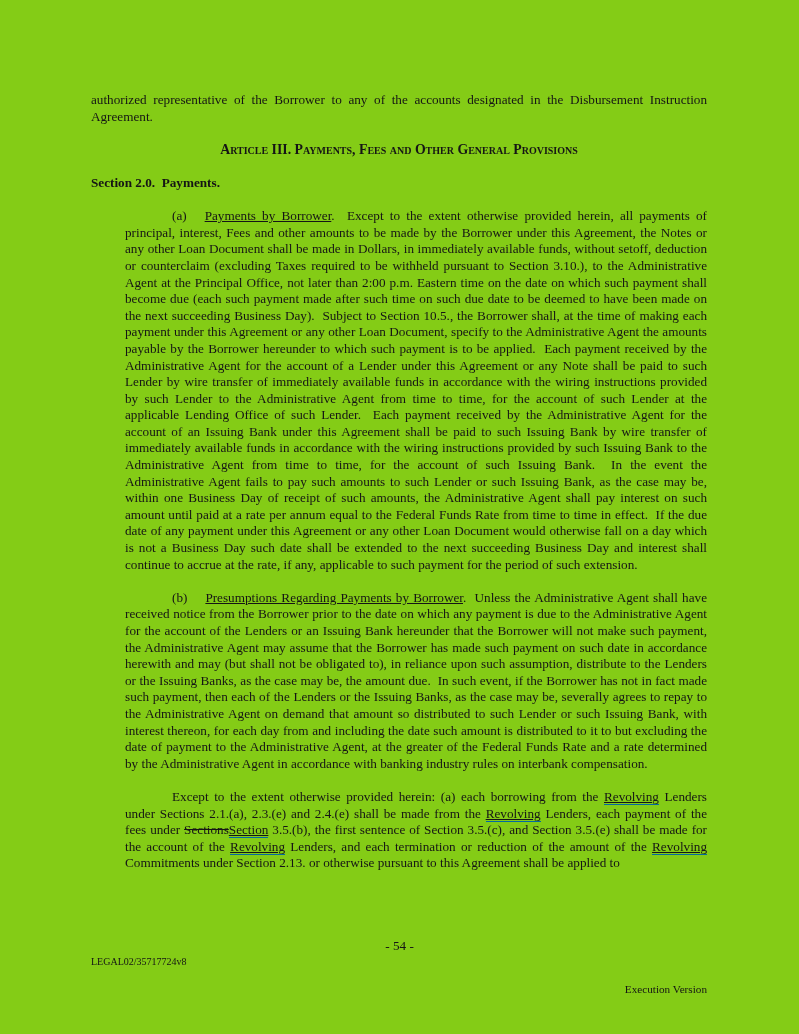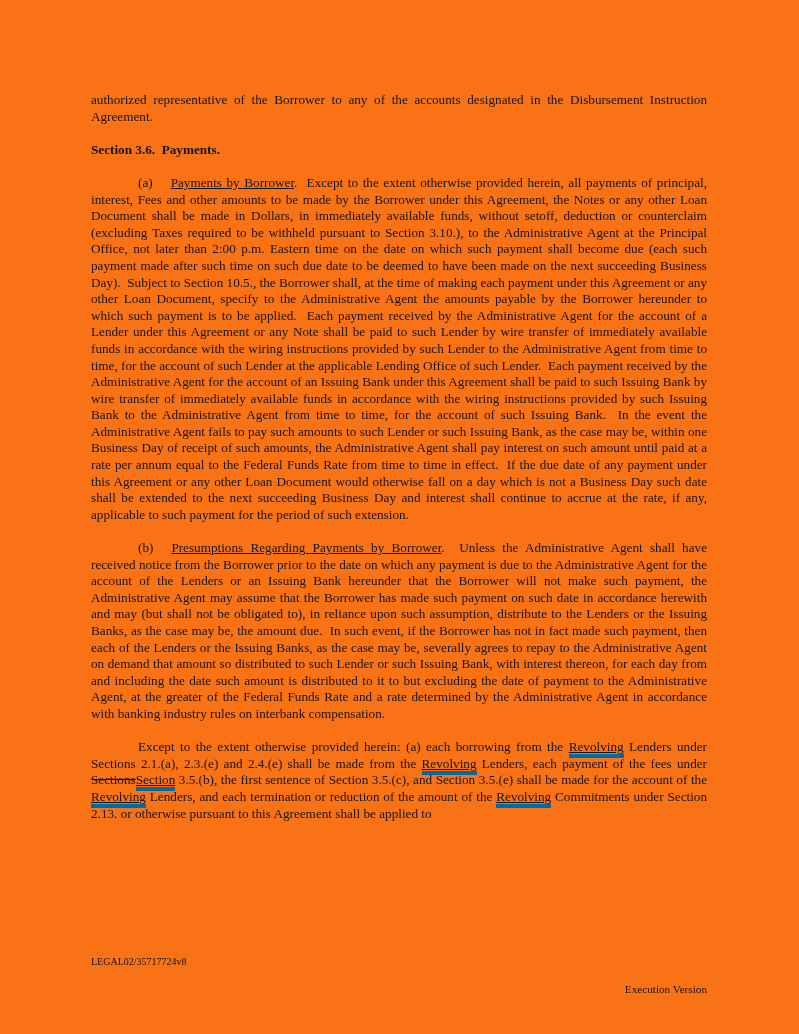--- a/index.html
+++ b/index.html
@@ -4,60 +4,60 @@
 <style>
   html, body {
     margin: 0;
     padding: 0;
     background: #ffffff;
   }
   .page {
     position: relative;
     width: 799px;
     height: 1034px;
-    background: #f97316;
+    background: #84cc16;
     color: #151515;
     font-family: "Liberation Serif", "DejaVu Serif", serif;
     font-size: 13.2px;
     line-height: 16.6px;
     box-sizing: border-box;
     overflow: hidden;
   }
   .body-text {
     position: absolute;
     left: 91px;
     top: 92px;
     width: 616px;
   }
   .par {
     margin: 0 0 16.6px 0;
     text-align: justify;
     white-space: pre-wrap;
   }
-  .par.indent { text-indent: 47px; }
+  .par.indent { text-indent: 47px; margin-left: 34px; }
   .article-heading {
     margin: 0 0 16.6px 0;
     text-align: center;
     font-weight: bold;
     font-variant: small-caps;
     font-size: 13.8px;
     white-space: pre-wrap;
   }
   .section-heading {
     margin: 0 0 16.6px 0;
     font-weight: bold;
     text-align: left;
     white-space: pre-wrap;
   }
   .run.normal { }
   .run.underline { text-decoration: underline; }
   .run.strike { text-decoration: line-through; }
   .run.insert {
     text-decoration: underline;
-    border-bottom: 4px solid #0369a1;
+    border-bottom: 1px solid #0369a1;
   }
   .run.tab { display: inline-block; width: 18px; }
   .footer-pagenum {
     position: absolute;
     left: 0;
     width: 799px;
     top: 938px;
     text-align: center;
     font-size: 13.2px;
   }
@@ -76,29 +76,31 @@
   }
 </style>
 </head>
 <body>
 
 <div class="page">
   <div class="body-text">
 
     <p class="par">authorized representative of the Borrower to any of the accounts designated in the Disbursement Instruction Agreement.</p>
 
+    <p class="article-heading">Article III. Payments, Fees and Other General Provisions</p>
 
-    <p class="section-heading">Section 3.6.  Payments.</p>
+    <p class="section-heading">Section 2.0.  Payments.</p>
 
     <p class="par indent"><span class="run normal">(a)</span><span class="run tab"></span><span class="run underline">Payments by Borrower</span><span class="run normal">.  Except to the extent otherwise provided herein, all payments of principal, interest, Fees and other amounts to be made by the Borrower under this Agreement, the Notes or any other Loan Document shall be made in Dollars, in immediately available funds, without setoff, deduction or counterclaim (excluding Taxes required to be withheld pursuant to Section 3.10.), to the Administrative Agent at the Principal Office, not later than 2:00 p.m. Eastern time on the date on which such payment shall become due (each such payment made after such time on such due date to be deemed to have been made on the next succeeding Business Day).  Subject to Section 10.5., the Borrower shall, at the time of making each payment under this Agreement or any other Loan Document, specify to the Administrative Agent the amounts payable by the Borrower hereunder to which such payment is to be applied.  Each payment received by the Administrative Agent for the account of a Lender under this Agreement or any Note shall be paid to such Lender by wire transfer of immediately available funds in accordance with the wiring instructions provided by such Lender to the Administrative Agent from time to time, for the account of such Lender at the applicable Lending Office of such Lender.  Each payment received by the Administrative Agent for the account of an Issuing Bank under this Agreement shall be paid to such Issuing Bank by wire transfer of immediately available funds in accordance with the wiring instructions provided by such Issuing Bank to the Administrative Agent from time to time, for the account of such Issuing Bank.  In the event the Administrative Agent fails to pay such amounts to such Lender or such Issuing Bank, as the case may be, within one Business Day of receipt of such amounts, the Administrative Agent shall pay interest on such amount until paid at a rate per annum equal to the Federal Funds Rate from time to time in effect.  If the due date of any payment under this Agreement or any other Loan Document would otherwise fall on a day which is not a Business Day such date shall be extended to the next succeeding Business Day and interest shall continue to accrue at the rate, if any, applicable to such payment for the period of such extension.</span></p>
 
     <p class="par indent"><span class="run normal">(b)</span><span class="run tab"></span><span class="run underline">Presumptions Regarding Payments by Borrower</span><span class="run normal">.  Unless the Administrative Agent shall have received notice from the Borrower prior to the date on which any payment is due to the Administrative Agent for the account of the Lenders or an Issuing Bank hereunder that the Borrower will not make such payment, the Administrative Agent may assume that the Borrower has made such payment on such date in accordance herewith and may (but shall not be obligated to), in reliance upon such assumption, distribute to the Lenders or the Issuing Banks, as the case may be, the amount due.  In such event, if the Borrower has not in fact made such payment, then each of the Lenders or the Issuing Banks, as the case may be, severally agrees to repay to the Administrative Agent on demand that amount so distributed to such Lender or such Issuing Bank, with interest thereon, for each day from and including the date such amount is distributed to it to but excluding the date of payment to the Administrative Agent, at the greater of the Federal Funds Rate and a rate determined by the Administrative Agent in accordance with banking industry rules on interbank compensation.</span></p>
 
 
     <p class="par indent"><span class="run normal">Except to the extent otherwise provided herein: (a) each borrowing from the </span><span class="run insert">Revolving</span><span class="run normal"> Lenders under Sections 2.1.(a), 2.3.(e) and 2.4.(e) shall be made from the </span><span class="run insert">Revolving</span><span class="run normal"> Lenders, each payment of the fees under </span><span class="run strike">Sections</span><span class="run insert">Section</span><span class="run normal"> 3.5.(b), the first sentence of Section 3.5.(c), and Section 3.5.(e) shall be made for the account of the </span><span class="run insert">Revolving</span><span class="run normal"> Lenders, and each termination or reduction of the amount of the </span><span class="run insert">Revolving</span><span class="run normal"> Commitments under Section 2.13. or otherwise pursuant to this Agreement shall be applied to</span></p>
 
   </div>
 
+  <div class="footer-pagenum">- 54 -</div>
 
   <div class="footer-docid">LEGAL02/35717724v8</div>
 
   <div class="footer-version">Execution Version</div>
 </div>
 
 </body></html>

